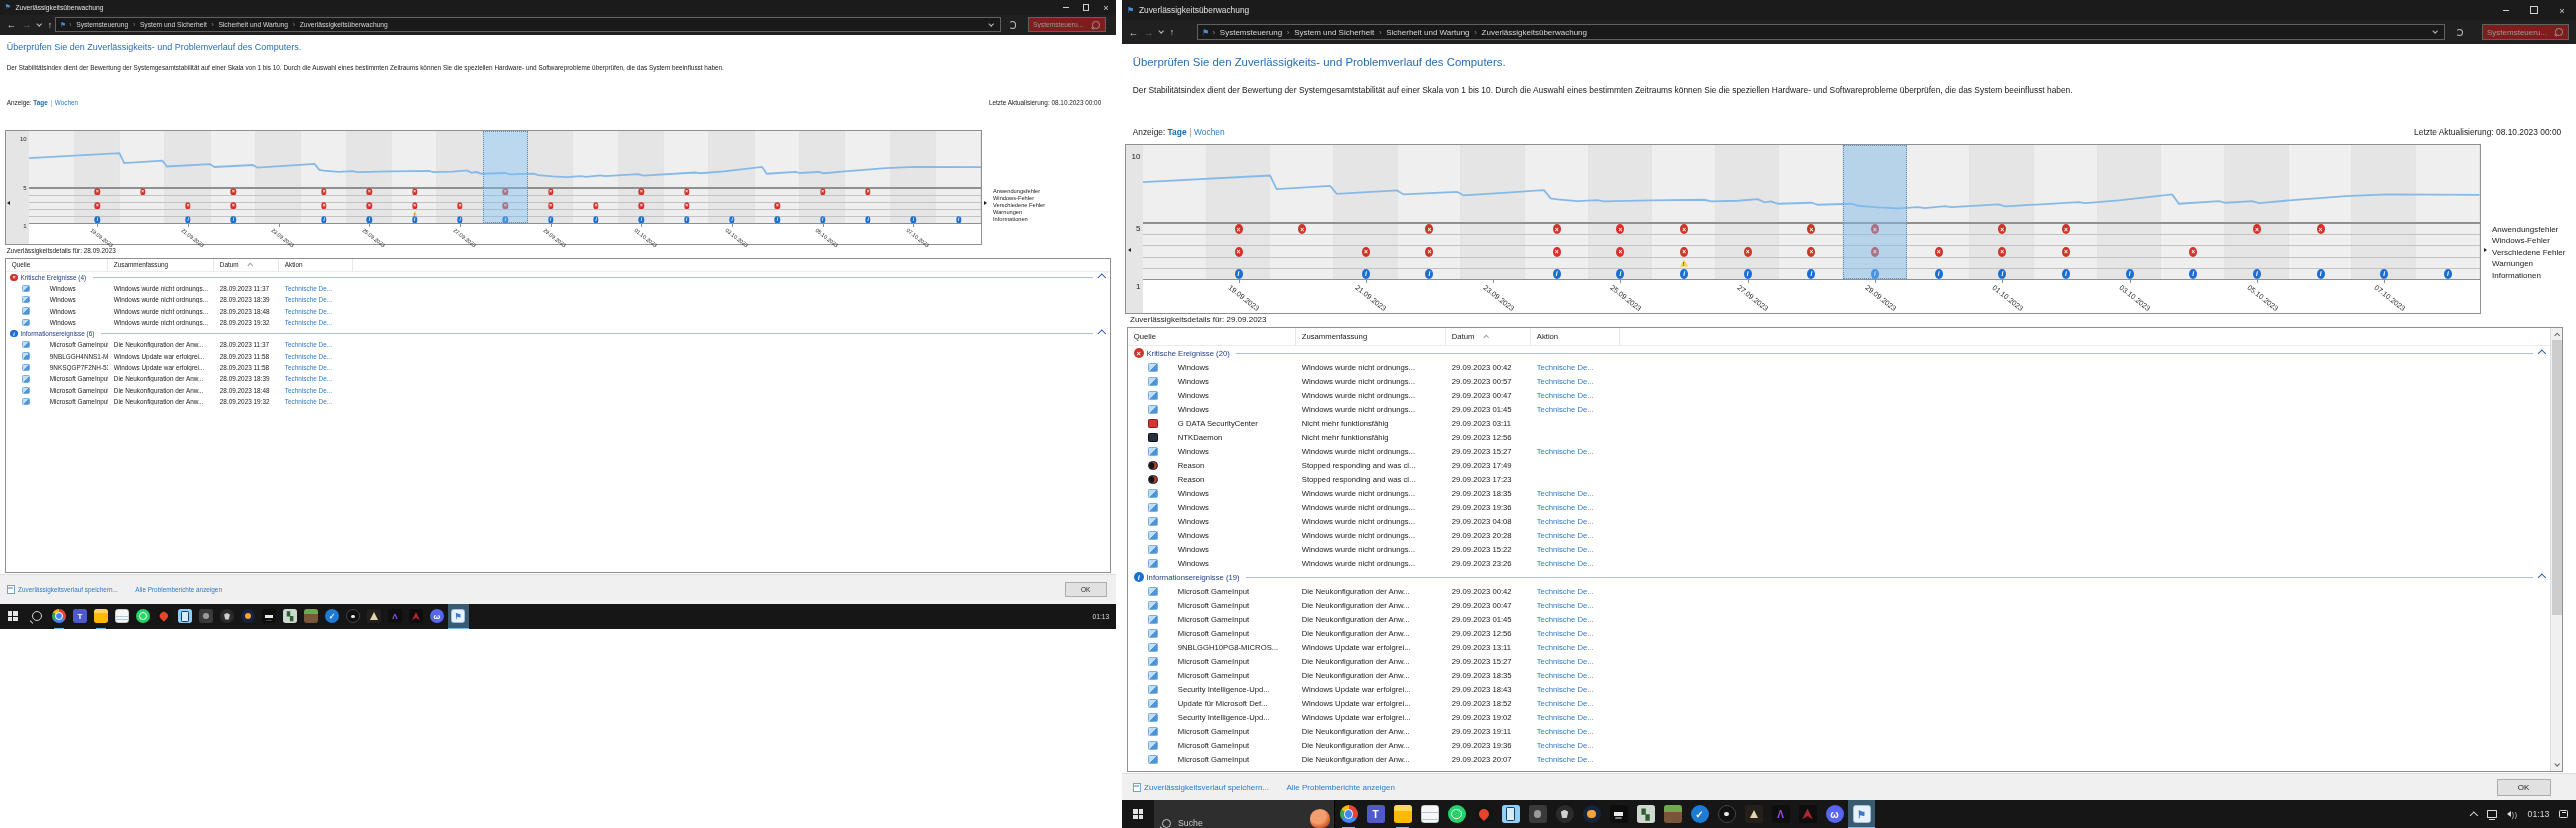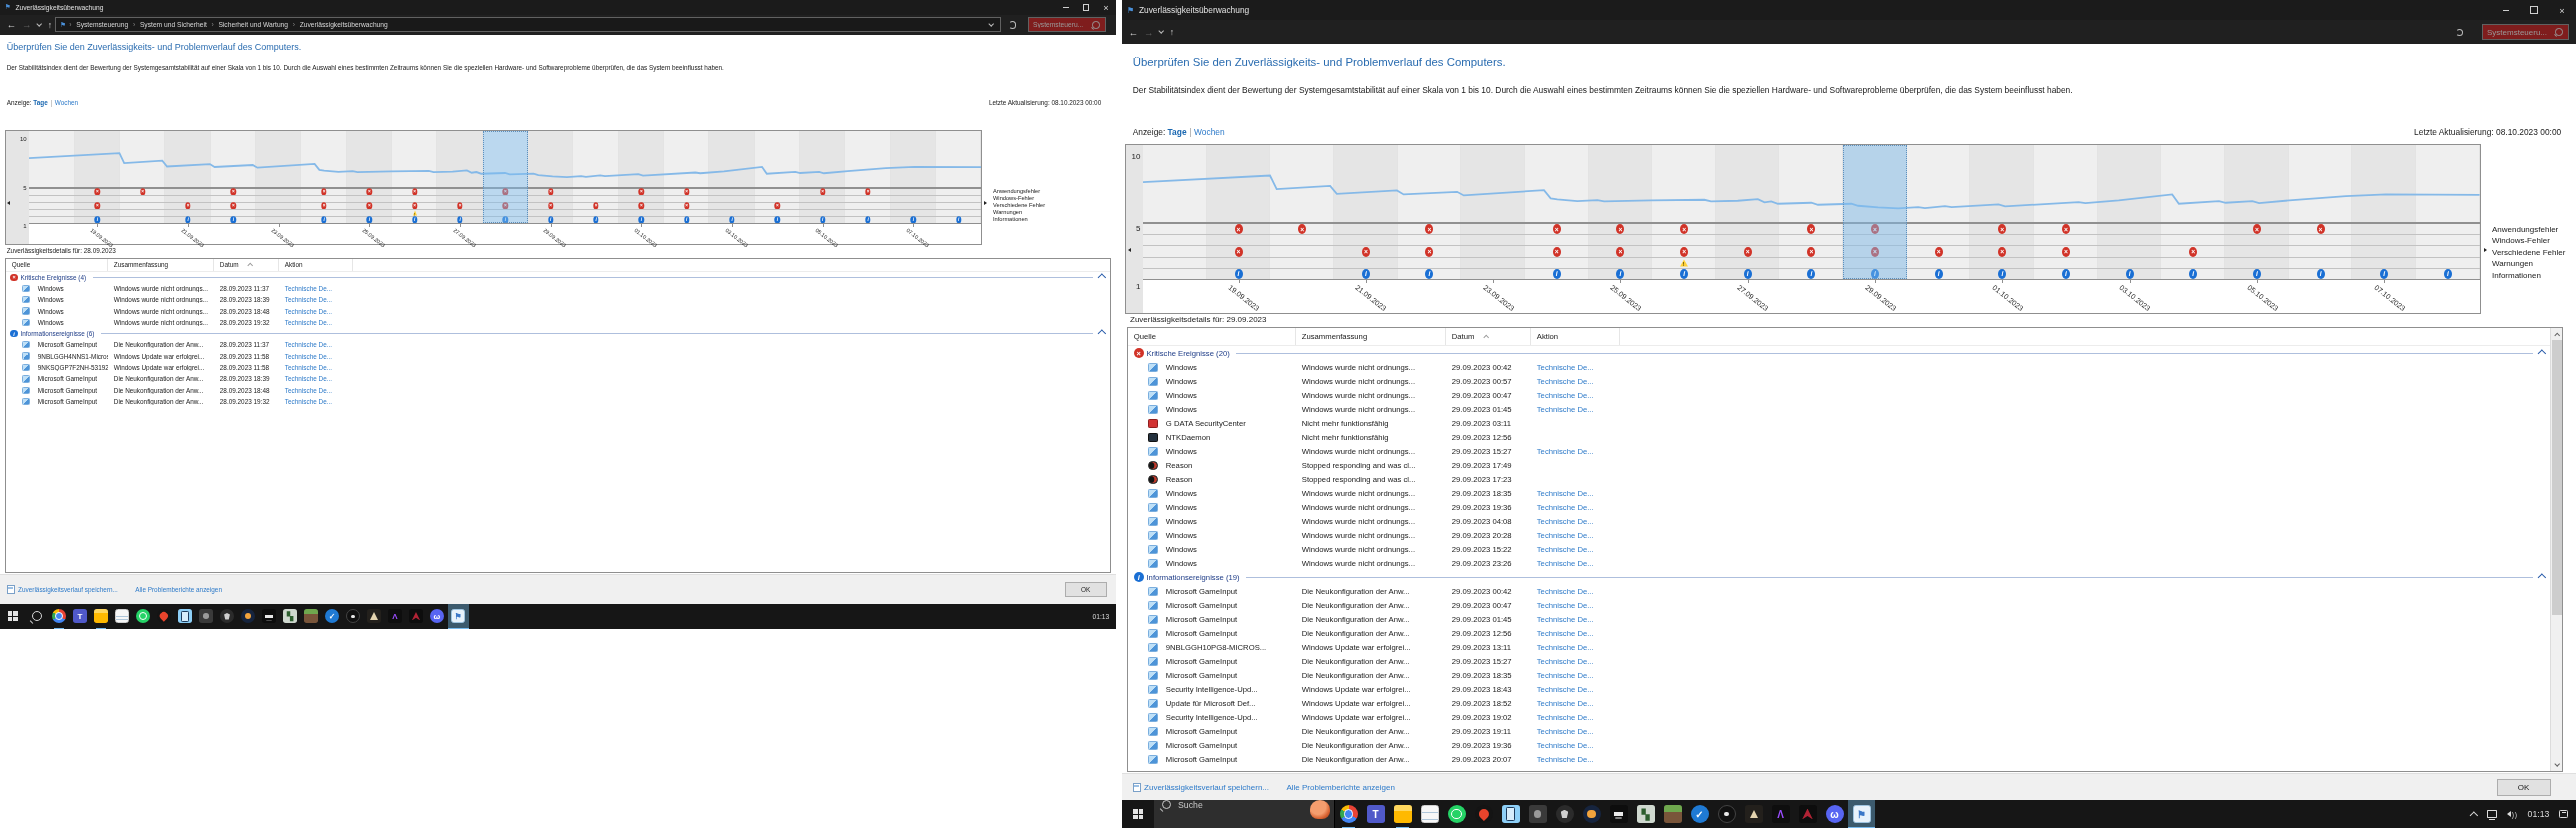--- a/index.html
+++ b/index.html
@@ -144,21 +144,21 @@
   #tbl-r .gicon{width:10px;height:10px;font-size:7.4px}
   .gicon.crit{background:#d13328}
   .gicon.info{background:#1a6fd4;font-style:italic}
   .gline{flex:1;height:0.7px;background:#aebfdd;margin:0 6.7px}
   .gchev{width:4.7px;height:4.7px;border-right:1.3px solid #2458a8;border-bottom:1.3px solid #2458a8;transform:rotate(-135deg);flex:none}
   #tbl-l .gchev{margin-right:5.4px}
   #tbl-r .gchev{margin-right:17.4px}
   .trow{display:grid;align-items:center}
   #tbl-l .trow{grid-template-columns:102px 106px 65px 74px 1fr;height:11.4px}
   #tbl-r .trow{grid-template-columns:168px 150px 85px 89px 1fr;height:14px}
-  .c-src{display:flex;align-items:center;gap:8px;overflow:hidden;white-space:nowrap}
+  .c-src{display:flex;align-items:center;gap:20px;overflow:hidden;white-space:nowrap}
   #tbl-l .c-src{padding-left:16px}
   #tbl-r .c-src{padding-left:20px}
   .c-sum,.c-date{padding-left:5.4px;overflow:hidden;white-space:nowrap}
   .c-act{padding-left:5.4px;color:#2d7ac9;overflow:hidden;white-space:nowrap}
   .ri{flex:none;border-radius:1.3px;background:linear-gradient(135deg,#bfe0f7 0 50%,#4d94d8 50%);border:0.7px solid #7aaede;box-sizing:border-box}
   #tbl-l .ri{width:7.4px;height:7.4px}
   #tbl-r .ri{width:9.4px;height:9.4px}
   .ri.gdata{background:#d23333;border-color:#8e1f1f}
   .ri.ntk{background:#24313e;border-color:#111}
   .ri.reason{background:#141414;border-color:#333;border-radius:50%;box-shadow:inset -2.7px 0 0 #c0392b}
@@ -187,21 +187,21 @@
   #mon-right .taskbar{height:28px}
   .tb-start{height:100%;display:flex;align-items:center;justify-content:center;flex:none}
   #mon-left  .tb-start{width:25.5px}
   #mon-right .tb-start{width:32px}
   .win-logo{display:grid;grid-template-columns:4.7px 4.7px;grid-template-rows:4.7px 4.7px;gap:1px}
   .win-logo span{background:#e4e4e4}
   .tb-searchtile{height:100%;display:flex;align-items:center;justify-content:center;flex:none}
   #mon-left .tb-searchtile{width:23px}
   .tb-searchtile .mag2{width:8px;height:8px;border:1.3px solid #d6d6d6;border-radius:50%;position:relative}
   .tb-searchtile .mag2::after{content:"";position:absolute;width:1.3px;height:4px;background:#d6d6d6;transform:rotate(-45deg);left:-2px;top:7.4px}
-  .tb-searchbox{height:100%;background:#2e2e2e;display:flex;align-items:flex-start;flex:none;width:180px;color:#c9c9c9;font-size:8.7px;border-right:0.7px solid #000}
+  .tb-searchbox{height:100%;background:#2e2e2e;display:flex;align-items:flex-end;flex:none;width:180px;color:#c9c9c9;font-size:8.7px;border-right:0.7px solid #000}
   .tb-searchbox .mag2{width:7.4px;height:7.4px;border:1.3px solid #c9c9c9;border-radius:50%;position:relative;margin:0 6.7px 0 8px;flex:none}
   .tb-searchbox .mag2::after{content:"";position:absolute;width:1.3px;height:4px;background:#c9c9c9;transform:rotate(-45deg);left:-2px;top:6.7px}
   .octo{margin-left:auto;margin-right:4px;width:20px;height:19px;border-radius:50% 50% 40% 40%;
         background:radial-gradient(circle at 40% 35%,#f49d6e 0 45%,#d65f2e 70%,#8e3a1a 100%);flex:none}
   .ticons{display:flex;height:100%}
   .tile{position:relative;height:100%;display:flex;align-items:center;justify-content:center;flex:none}
   #mon-left  .tile{width:21px}
   #mon-right .tile{width:27px}
   .tile.running::after{content:"";position:absolute;bottom:0;left:25%;width:50%;height:1.3px;background:#76b9ed}
   .tile.active{background:#3c5a6d}
@@ -634,20 +634,25 @@
       <span class="cap-btn x-glyph"></span>
     </div>
   </div>
   <div class="addrbar">
     <div class="nav">
       <span class="arr arr-back"></span>
       <span class="arr arr-fwd dis"></span>
       <span class="chev"></span>
       <span class="arr arr-up"></span>
     </div>
+    <div class="addr-box">
+      <span class="tb-flag"></span>
+      <span class="crumbs"><span class="crumb-sep">›</span><span class="crumb">Systemsteuerung</span><span class="crumb-sep">›</span><span class="crumb">System und Sicherheit</span><span class="crumb-sep">›</span><span class="crumb">Sicherheit und Wartung</span><span class="crumb-sep">›</span><span class="crumb">Zuverlässigkeitsüberwachung</span></span>
+      <span class="chev"></span>
+    </div>
     <span class="refresh"></span>
     <div class="addr-search">
       <span class="txt">Systemsteueru...</span>
       <span class="mag"></span>
     </div>
   </div>
 
   <div class="heading">Überprüfen Sie den Zuverlässigkeits- und Problemverlauf des Computers.</div>
   <div class="desc">Der Stabilitätsindex dient der Bewertung der Systemgesamtstabilität auf einer Skala von 1 bis 10. Durch die Auswahl eines bestimmten Zeitraums können Sie die speziellen Hardware- und Softwareprobleme überprüfen, die das System beeinflusst haben.</div>
   <div class="anzeige">

